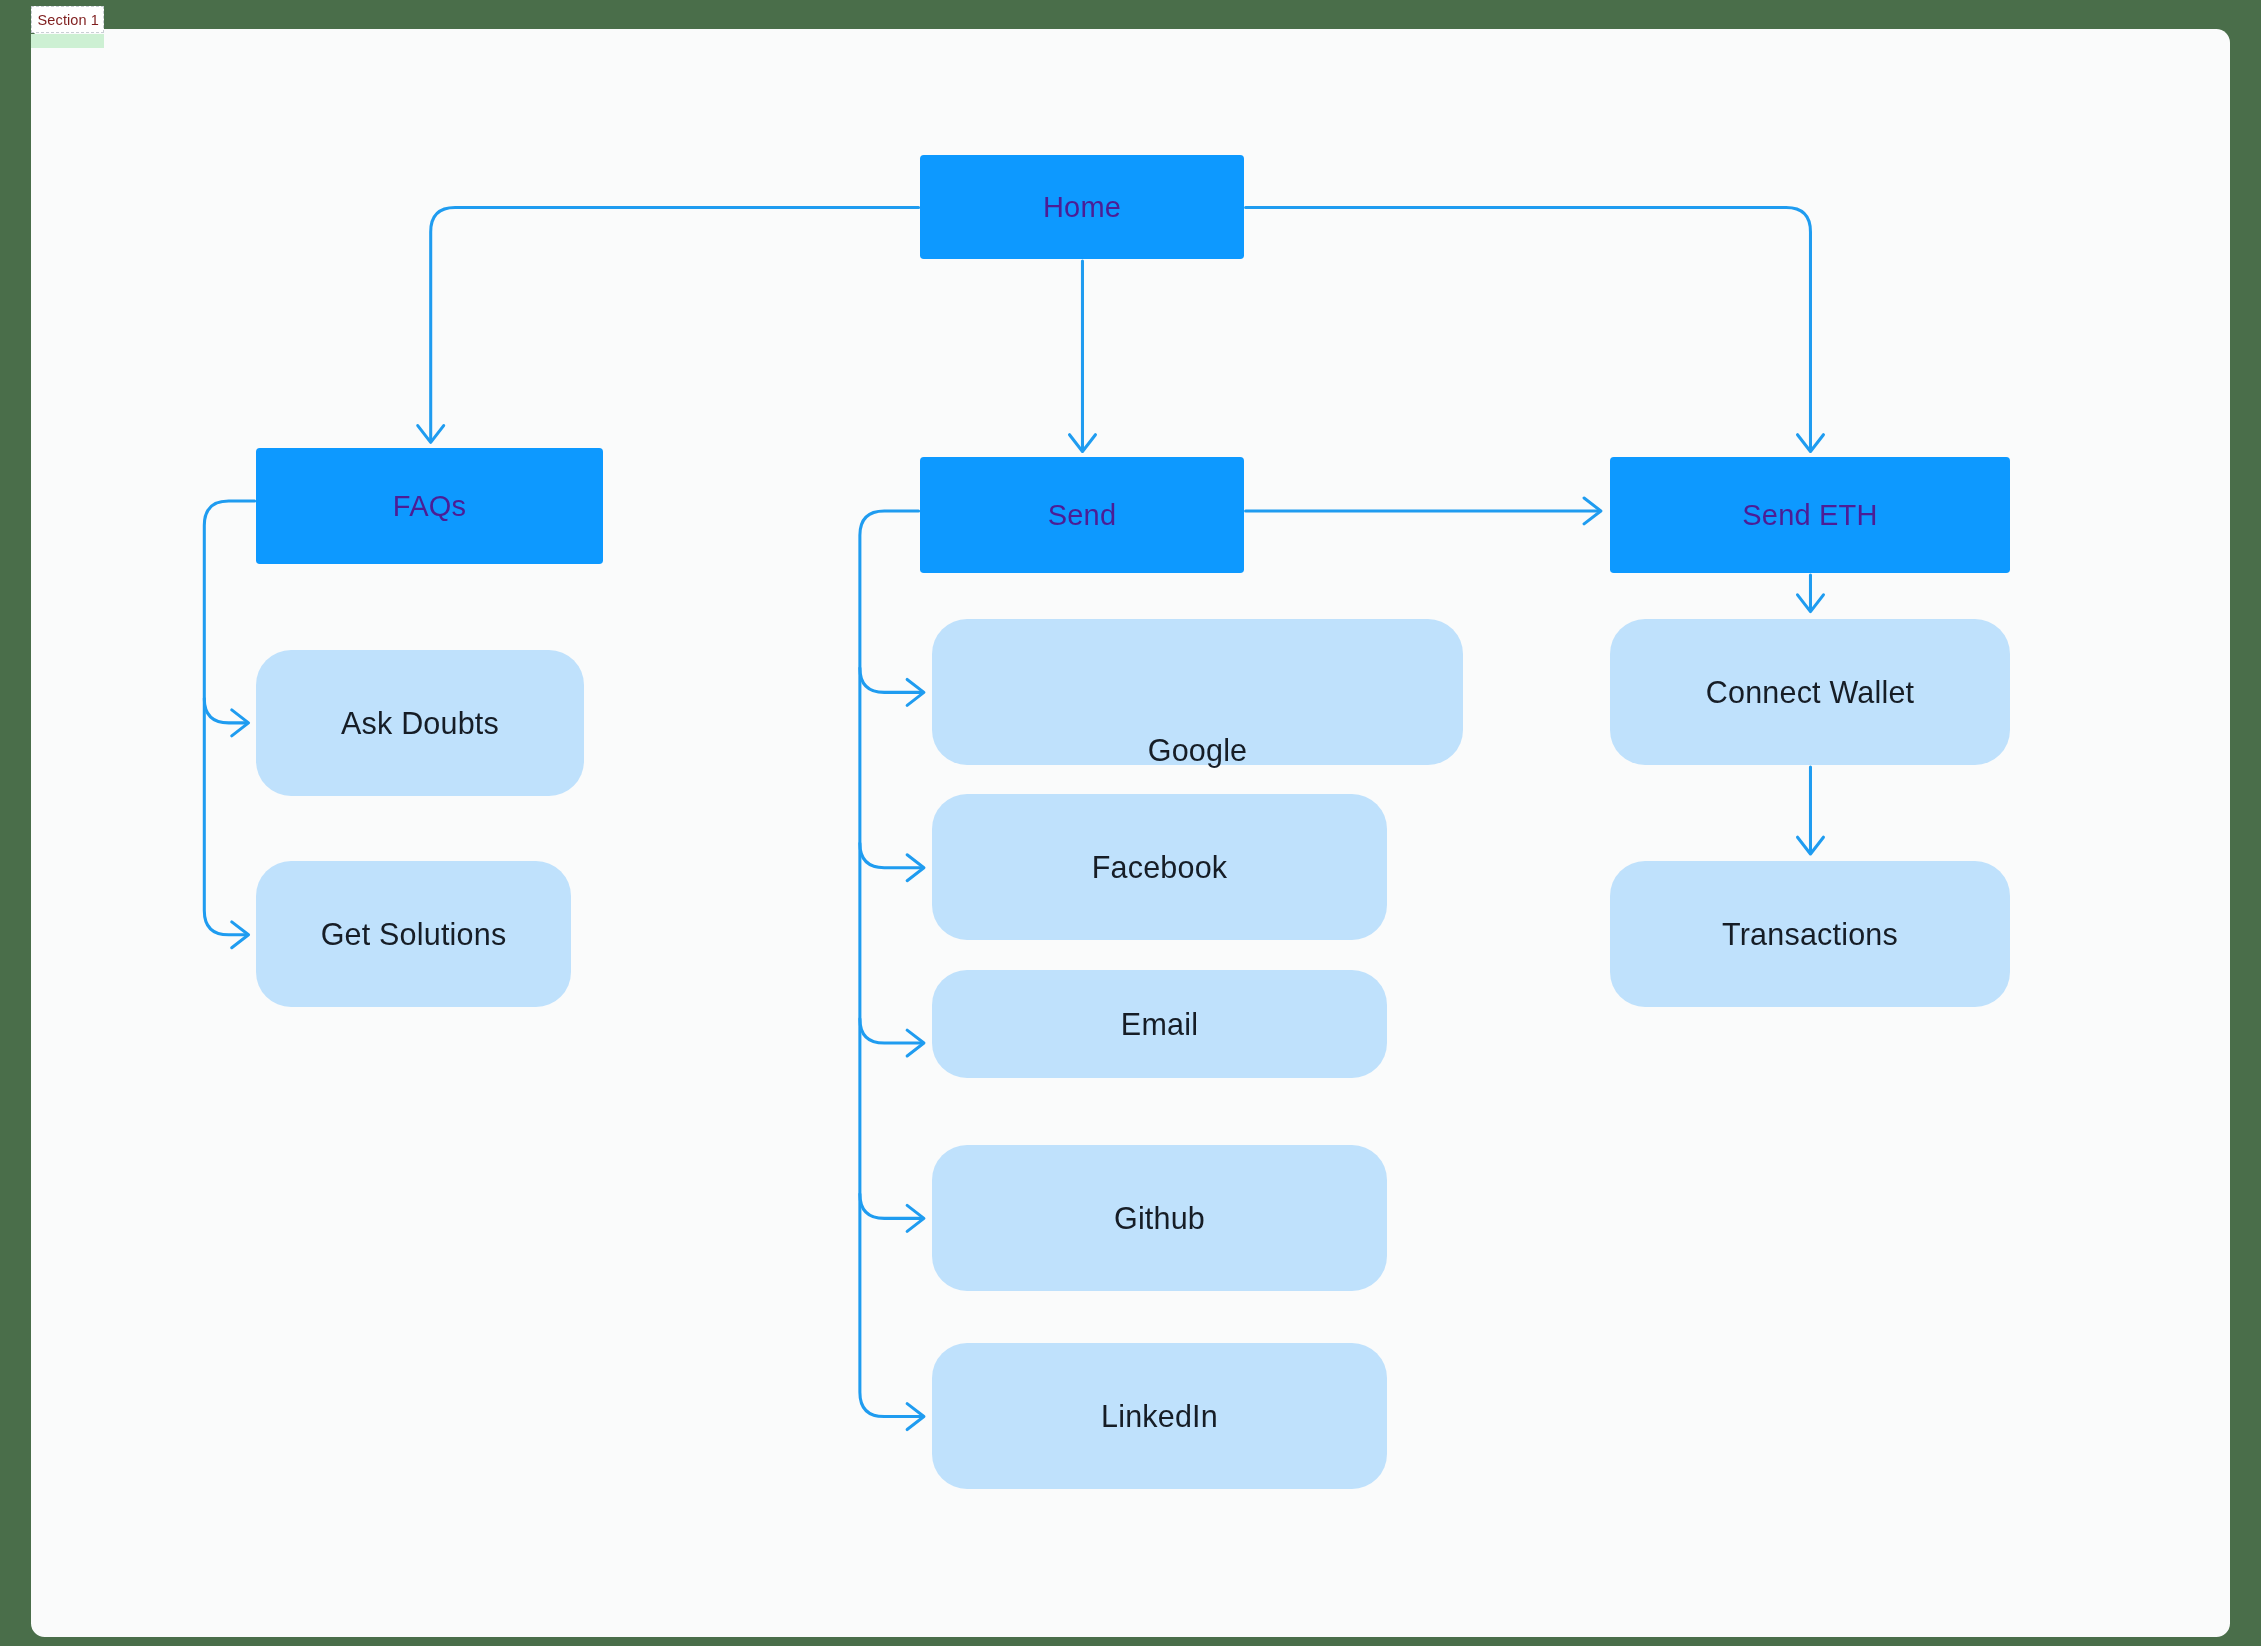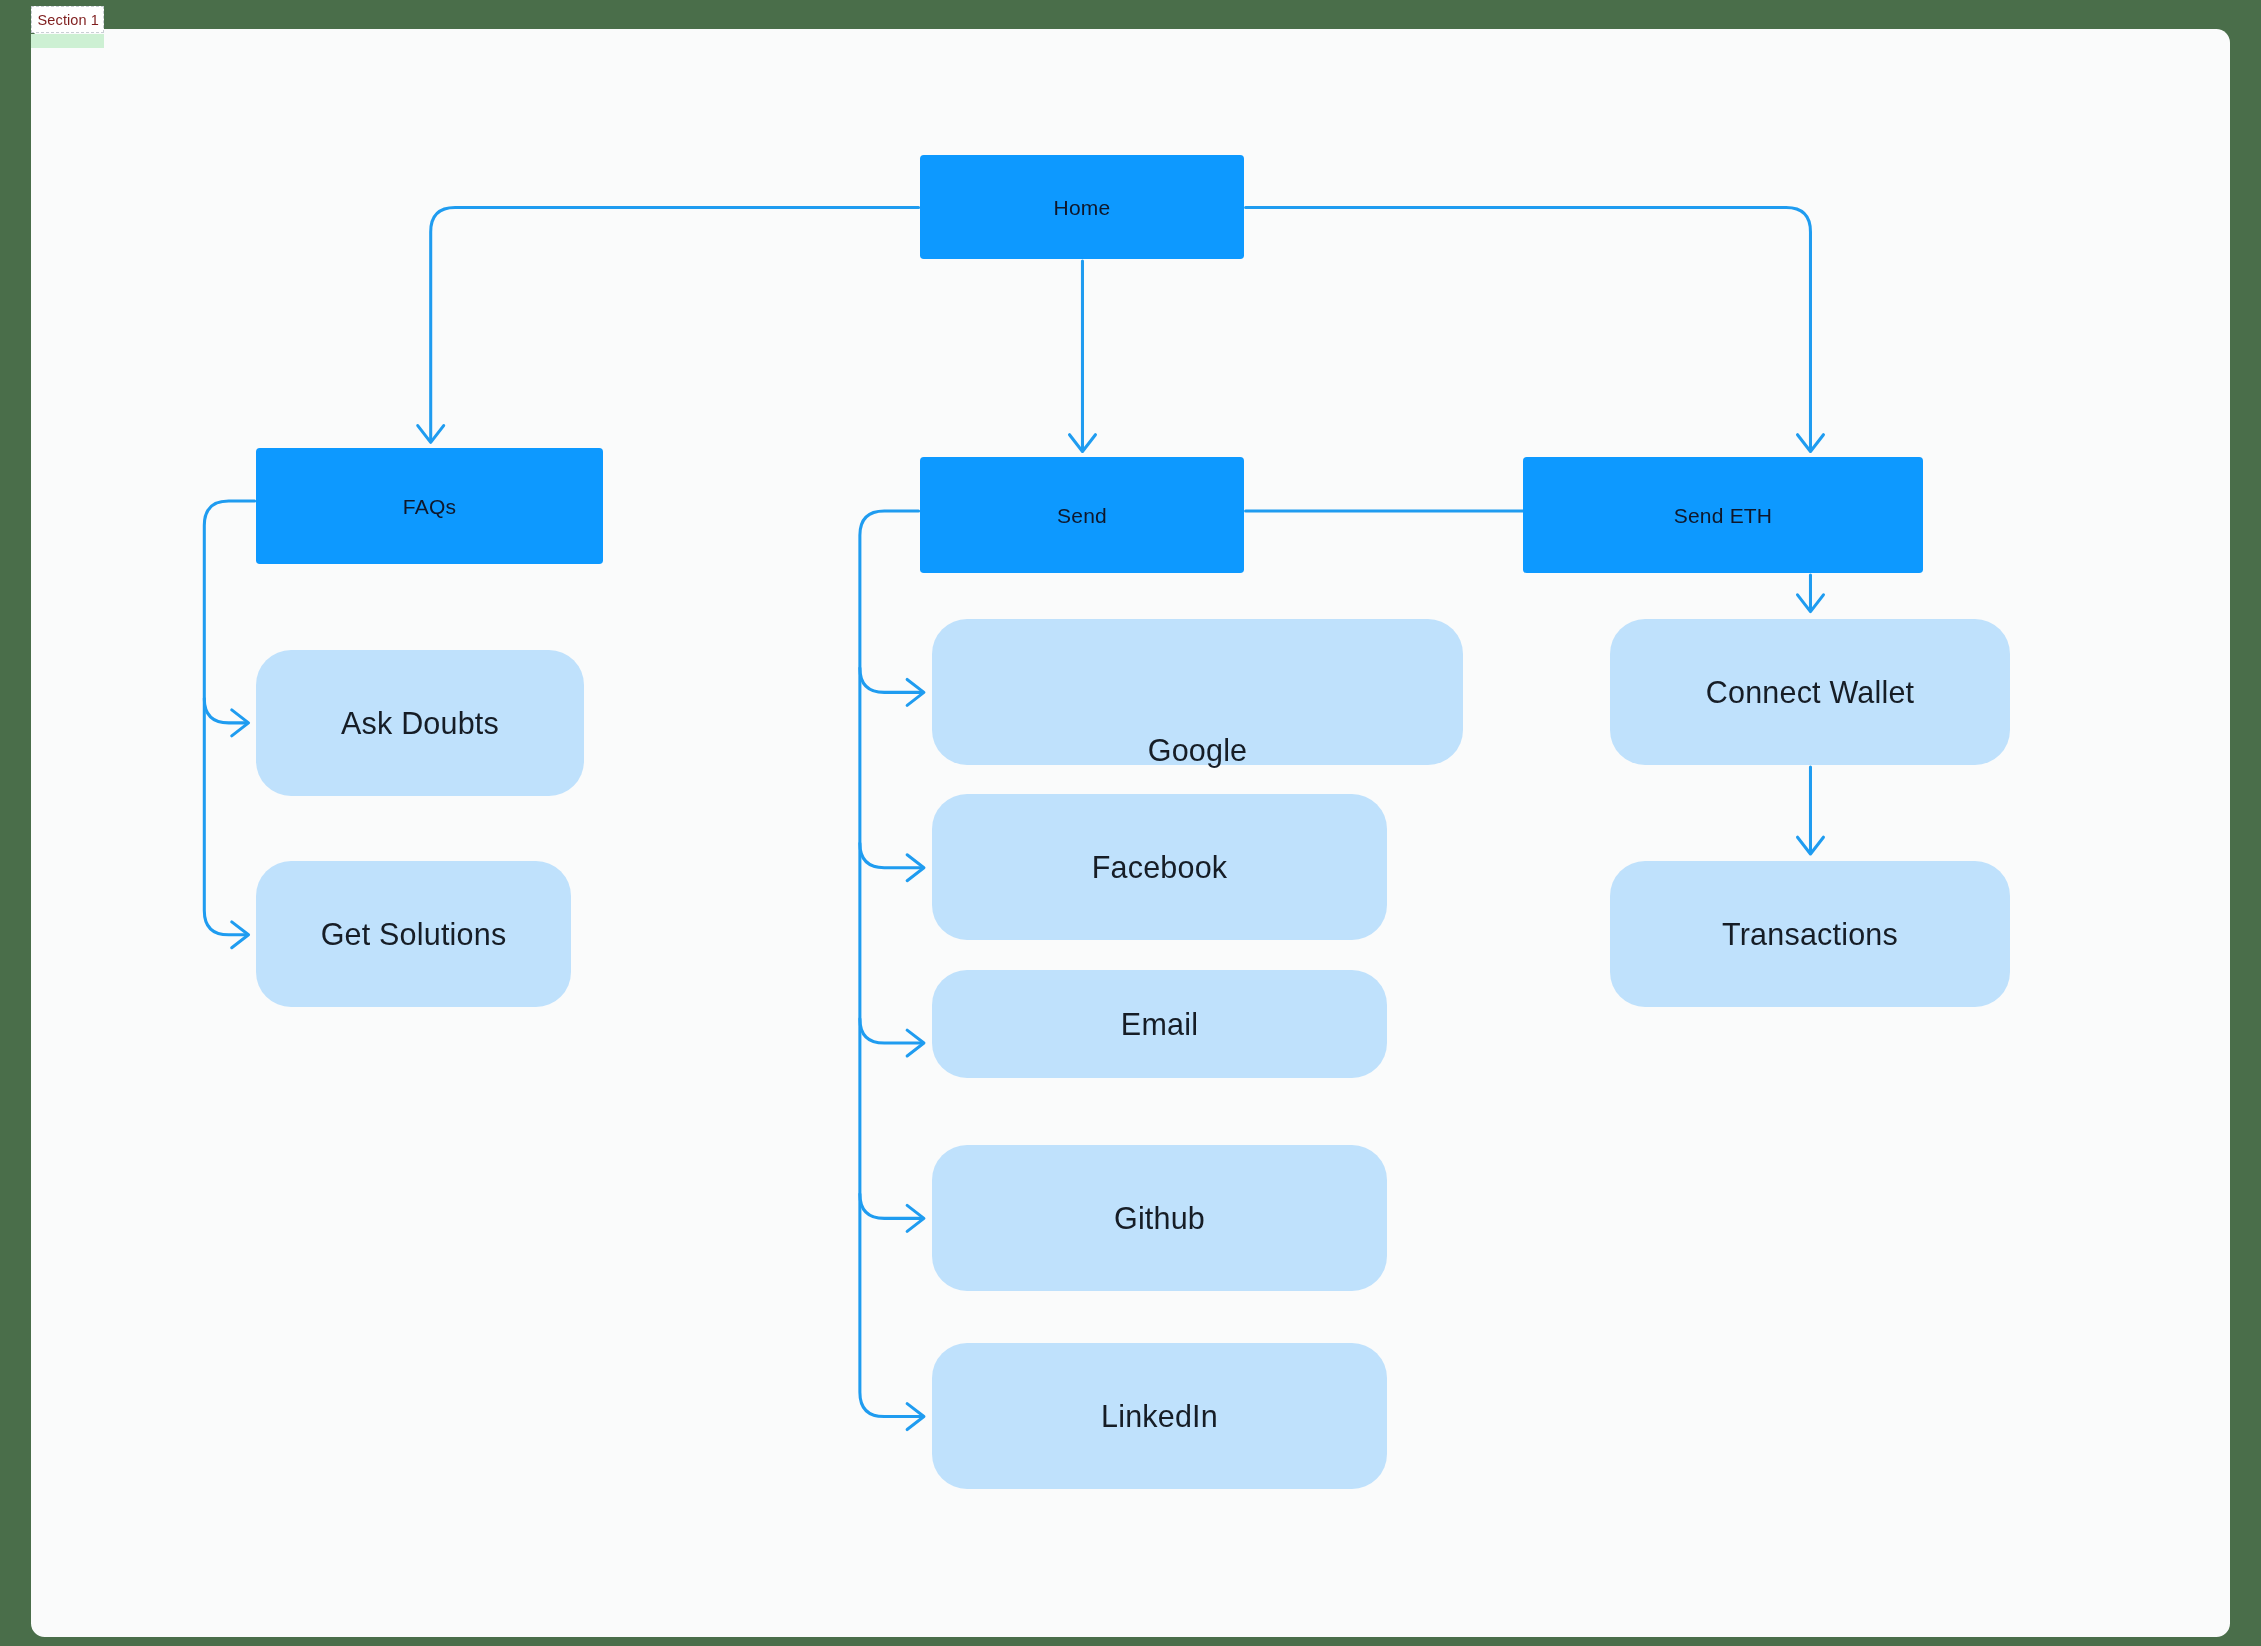--- a/index.html
+++ b/index.html
@@ -95,22 +95,22 @@
     justify-content: center;
     box-sizing: border-box;
     z-index: 10;
     user-select: none;
   }
   .node-primary {
     background: #0d99ff;
     border-radius: 3.8px;
   }
   .node-primary .node-label {
-    color: #0f172a;
-    font-size: 21px;
+    color: #4c1d95;
+    font-size: 29px;
     font-weight: 400;
     letter-spacing: 0.2px;
   }
   .node-secondary {
     background: #bfe1fc;
     border-radius: 35px;
   }
   .node-secondary .node-label {
     color: #161d26;
     font-size: 30.5px;
@@ -193,21 +193,21 @@
   </div>
 
   <div class="node node-primary" style="left:256px; top:448px; width:347px; height:116px;">
     <span class="node-label">FAQs</span>
   </div>
 
   <div class="node node-primary" style="left:920px; top:457px; width:324px; height:116px;">
     <span class="node-label">Send</span>
   </div>
 
-  <div class="node node-primary" style="left:1523px; top:457px; width:400px; height:116px;">
+  <div class="node node-primary" style="left:1610px; top:457px; width:400px; height:116px;">
     <span class="node-label">Send ETH</span>
   </div>
 
   <div class="node node-secondary" style="left:256px; top:650px; width:328px; height:146px;">
     <span class="node-label">Ask Doubts</span>
   </div>
 
   <div class="node node-secondary" style="left:256px; top:861px; width:315px; height:146px;">
     <span class="node-label">Get Solutions</span>
   </div>

